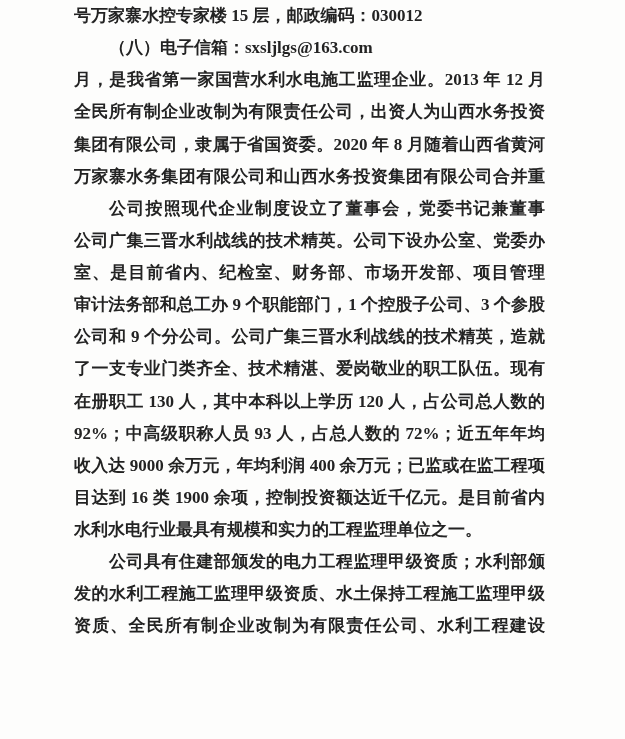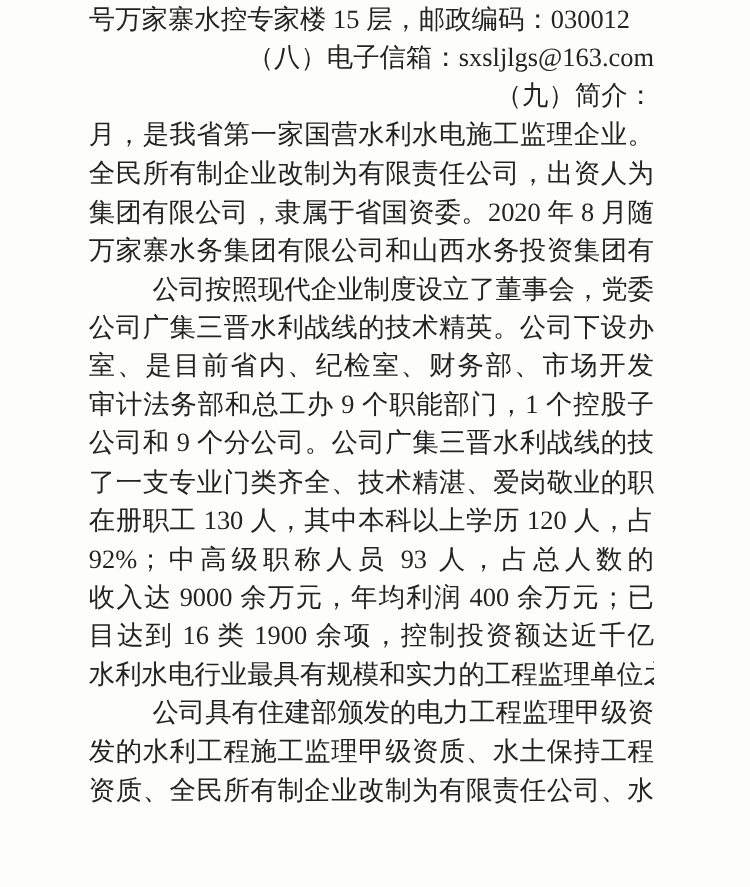--- a/index.html
+++ b/index.html
@@ -22,46 +22,45 @@
     background: #fdfdfc;
   }
   .textblock {
     position: absolute;
     left: 74px;
     top: 0;
     width: 471px;
     color: #232323;
   }
   .line {
-    font-size: 22px;
+    font-size: 17px;
     line-height: 32.13px;
     height: 32.13px;
     overflow: hidden;
     text-align: left;
     white-space: nowrap;
+    font-weight: bold;
   }
   .line.fill {
     white-space: normal;
     text-align: justify;
     text-align-last: justify;
     text-justify: inter-character;
   }
   .line.indent {
     padding-left: 35px;
-    text-align: right;
   }
 </style>
 </head>
 <body style="background: rgb(253, 253, 252);">
 
 <div class="page">
   <div class="textblock" id="textblock" style="color: rgb(35, 35, 35);">
       <div class="line">号万家寨水控专家楼 15 层，邮政编码：030012</div>
       <div class="line indent">（八）电子信箱：sxsljlgs@163.com</div>
-      <div class="line indent">（九）简介：</div>
       <div class="line fill">月，是我省第一家国营水利水电施工监理企业。2013 年 12 月由</div>
       <div class="line fill">全民所有制企业改制为有限责任公司，出资人为山西水务投资</div>
       <div class="line fill">集团有限公司，隶属于省国资委。2020 年 8 月随着山西省黄河</div>
       <div class="line fill">万家寨水务集团有限公司和山西水务投资集团有限公司合并重</div>
       <div class="line fill indent">公司按照现代企业制度设立了董事会，党委书记兼董事长，</div>
       <div class="line fill">公司广集三晋水利战线的技术精英。公司下设办公室、党委办公</div>
       <div class="line fill">室、是目前省内、纪检室、财务部、市场开发部、项目管理部、</div>
       <div class="line fill">审计法务部和总工办 9 个职能部门，1 个控股子公司、3 个参股</div>
       <div class="line fill">公司和 9 个分公司。公司广集三晋水利战线的技术精英，造就</div>
       <div class="line fill">了一支专业门类齐全、技术精湛、爱岗敬业的职工队伍。现有</div>

